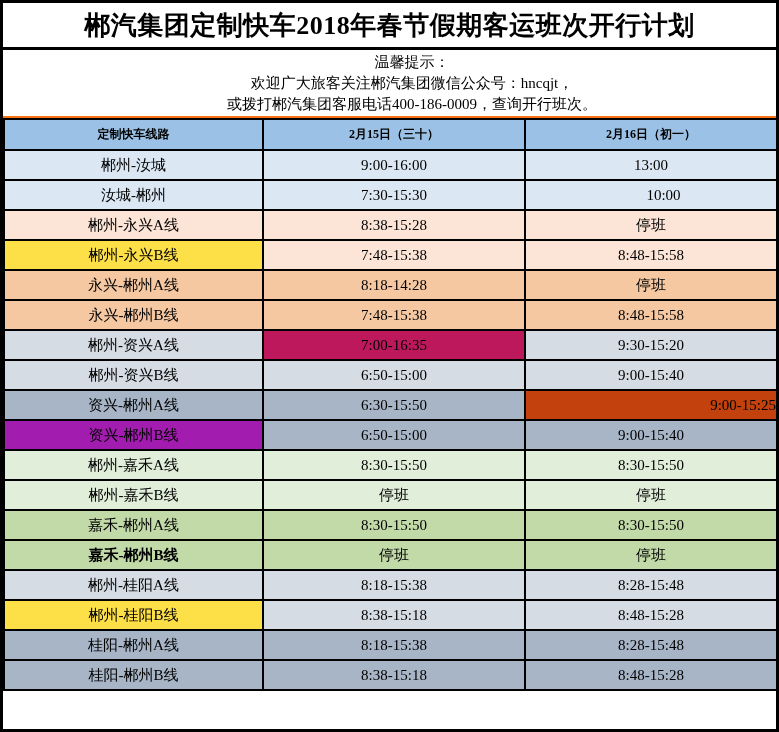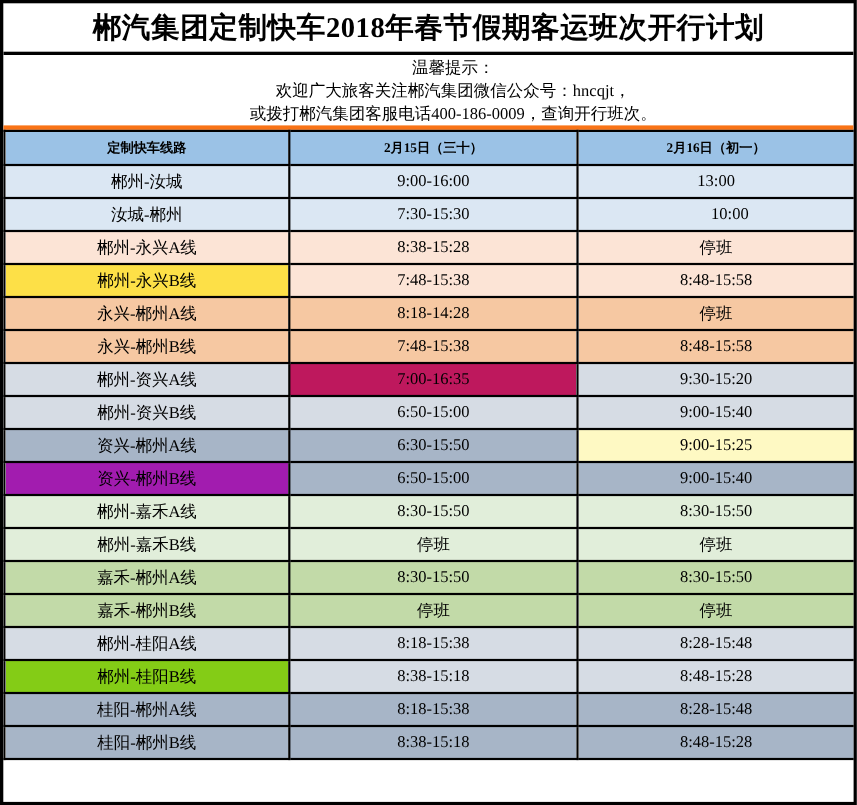--- a/index.html
+++ b/index.html
@@ -30,21 +30,21 @@
     align-items: center;
     justify-content: center;
     font-size: 26px;
     font-weight: bold;
     letter-spacing: 0.5px;
     white-space: nowrap;
   }
   .notice {
     box-sizing: border-box;
     height: 68px;
-    border-bottom: 4px solid #f97316;
+    border-bottom: 2px solid #f97316;
     text-align: center;
     font-size: 15px;
     line-height: 21px;
     padding-top: 2px;
     white-space: nowrap;
     padding-left: 45px;
   }
   table.sched {
     width: 100%;
     border-collapse: collapse;
@@ -137,21 +137,21 @@
           <td style="background: rgb(214, 220, 228);">9:30-15:20</td>
         </tr>
         <tr>
           <td style="background: rgb(214, 220, 228);">郴州-资兴B线</td>
           <td style="background: rgb(214, 220, 228);">6:50-15:00</td>
           <td style="background: rgb(214, 220, 228);">9:00-15:40</td>
         </tr>
         <tr>
           <td style="background: rgb(167, 181, 199);">资兴-郴州A线</td>
           <td style="background: rgb(167, 181, 199);">6:30-15:50</td>
-          <td style="background: #fef9c3;">9:00-15:25</td>
+          <td style="background: #c2410c; text-align: right;">9:00-15:25</td>
         </tr>
         <tr>
           <td style="background: #a21caf;">资兴-郴州B线</td>
           <td style="background: rgb(167, 181, 199);">6:50-15:00</td>
           <td style="background: rgb(167, 181, 199);">9:00-15:40</td>
         </tr>
         <tr>
           <td style="background: rgb(225, 238, 218);">郴州-嘉禾A线</td>
           <td style="background: rgb(225, 238, 218);">8:30-15:50</td>
           <td style="background: rgb(225, 238, 218);">8:30-15:50</td>
@@ -160,31 +160,31 @@
           <td style="background: rgb(225, 238, 218);">郴州-嘉禾B线</td>
           <td style="background: rgb(225, 238, 218);">停班</td>
           <td style="background: rgb(225, 238, 218);">停班</td>
         </tr>
         <tr>
           <td style="background: rgb(194, 218, 168);">嘉禾-郴州A线</td>
           <td style="background: rgb(194, 218, 168);">8:30-15:50</td>
           <td style="background: rgb(194, 218, 168);">8:30-15:50</td>
         </tr>
         <tr>
-          <td style="background: rgb(194, 218, 168);">嘉禾-郴州B线</td>
+          <td style="background: rgb(194, 218, 168); font-weight: bold;">嘉禾-郴州B线</td>
           <td style="background: rgb(194, 218, 168);">停班</td>
           <td style="background: rgb(194, 218, 168);">停班</td>
         </tr>
         <tr>
           <td style="background: rgb(214, 220, 228);">郴州-桂阳A线</td>
           <td style="background: rgb(214, 220, 228);">8:18-15:38</td>
           <td style="background: rgb(214, 220, 228);">8:28-15:48</td>
         </tr>
         <tr>
-          <td style="background: #84cc16; margin-top: 23px;">郴州-桂阳B线</td>
+          <td style="background: #fde047; margin-top: 23px;">郴州-桂阳B线</td>
           <td style="background: rgb(214, 220, 228);">8:38-15:18</td>
           <td style="background: rgb(214, 220, 228);">8:48-15:28</td>
         </tr>
         <tr>
           <td style="background: rgb(167, 181, 199);">桂阳-郴州A线</td>
           <td style="background: rgb(167, 181, 199);">8:18-15:38</td>
           <td style="background: rgb(167, 181, 199);">8:28-15:48</td>
         </tr>
         <tr>
           <td style="background: rgb(167, 181, 199);">桂阳-郴州B线</td>

